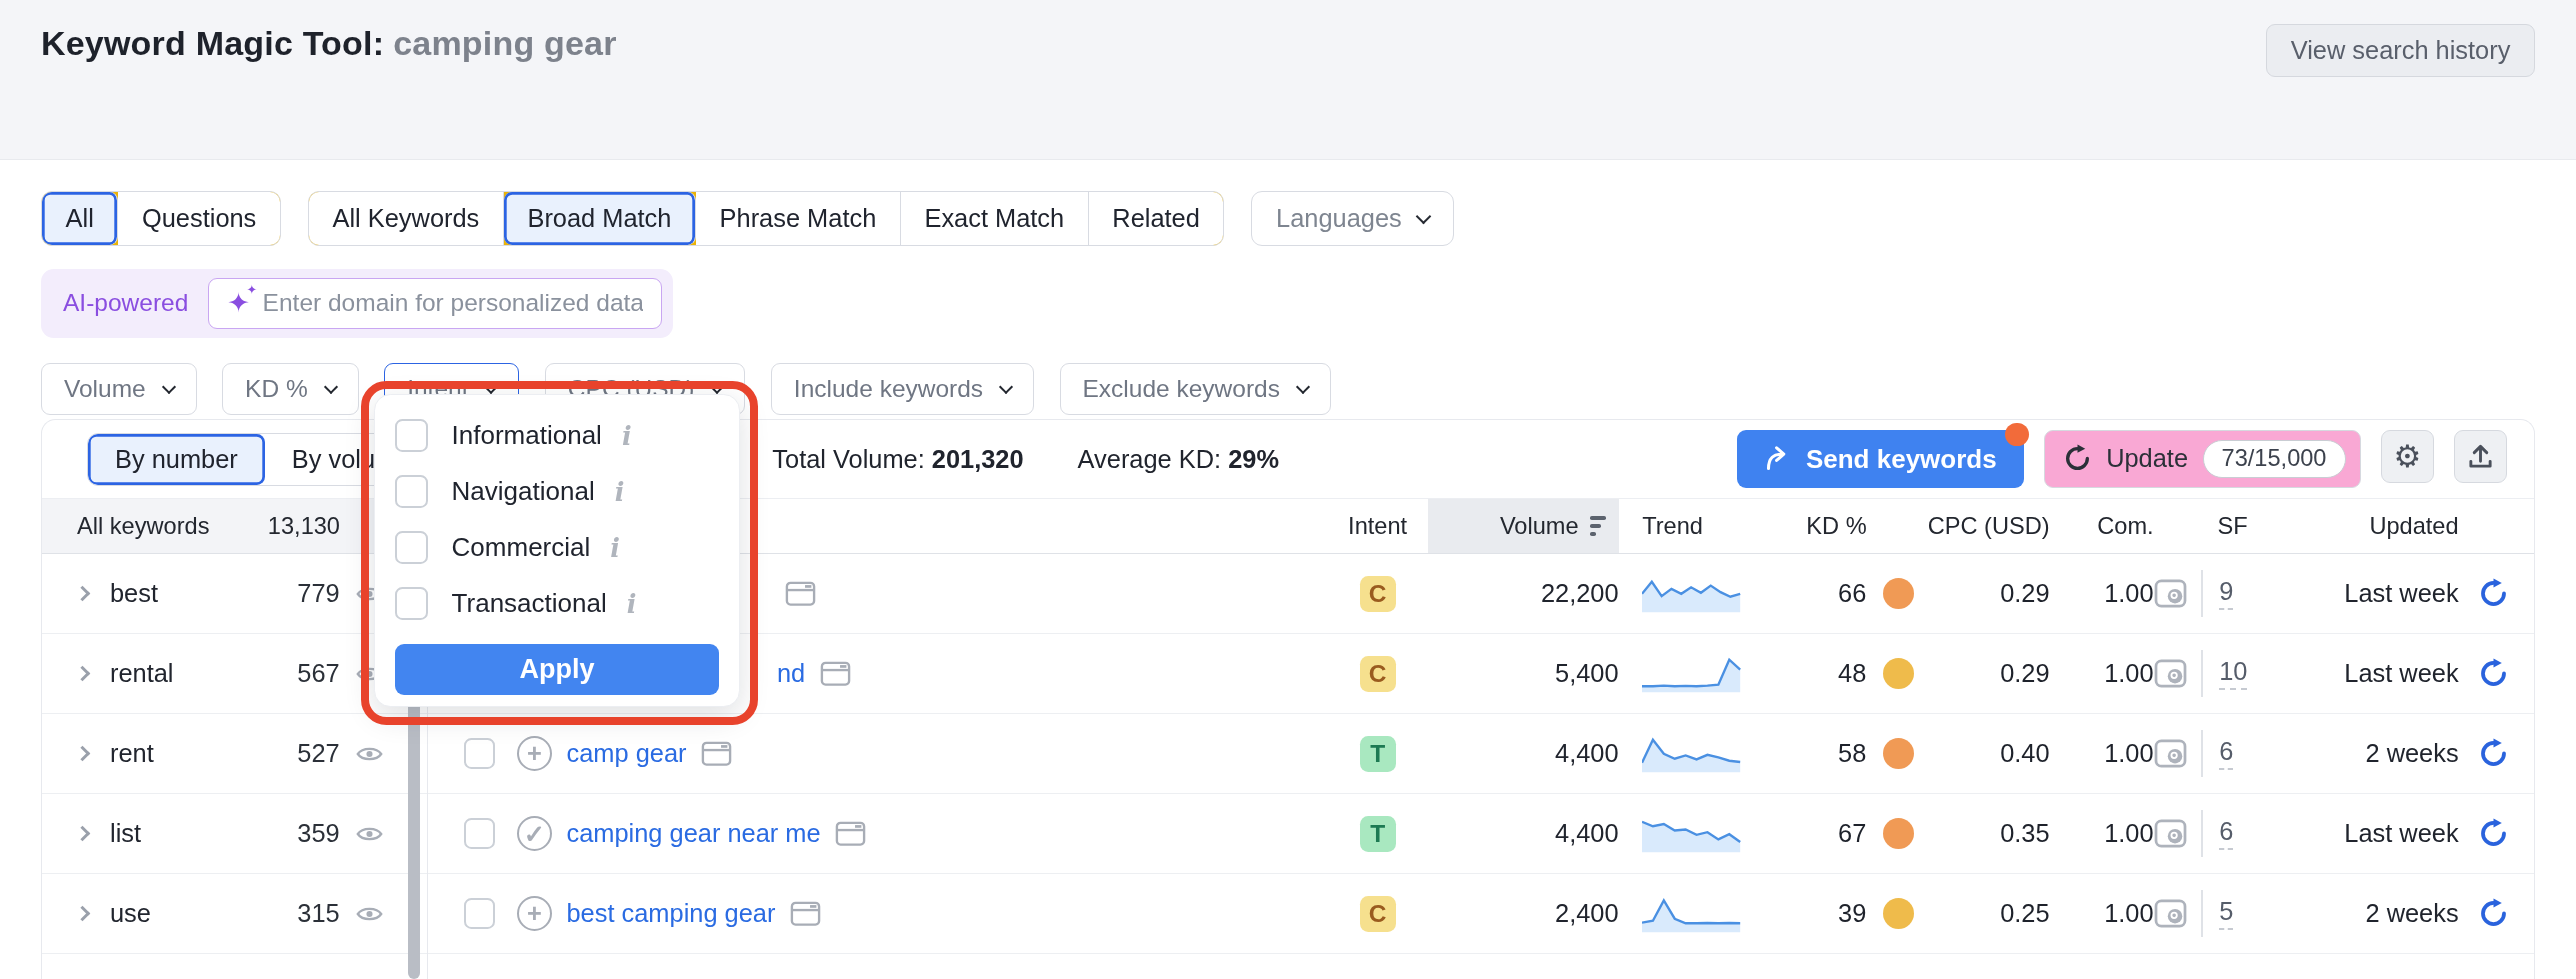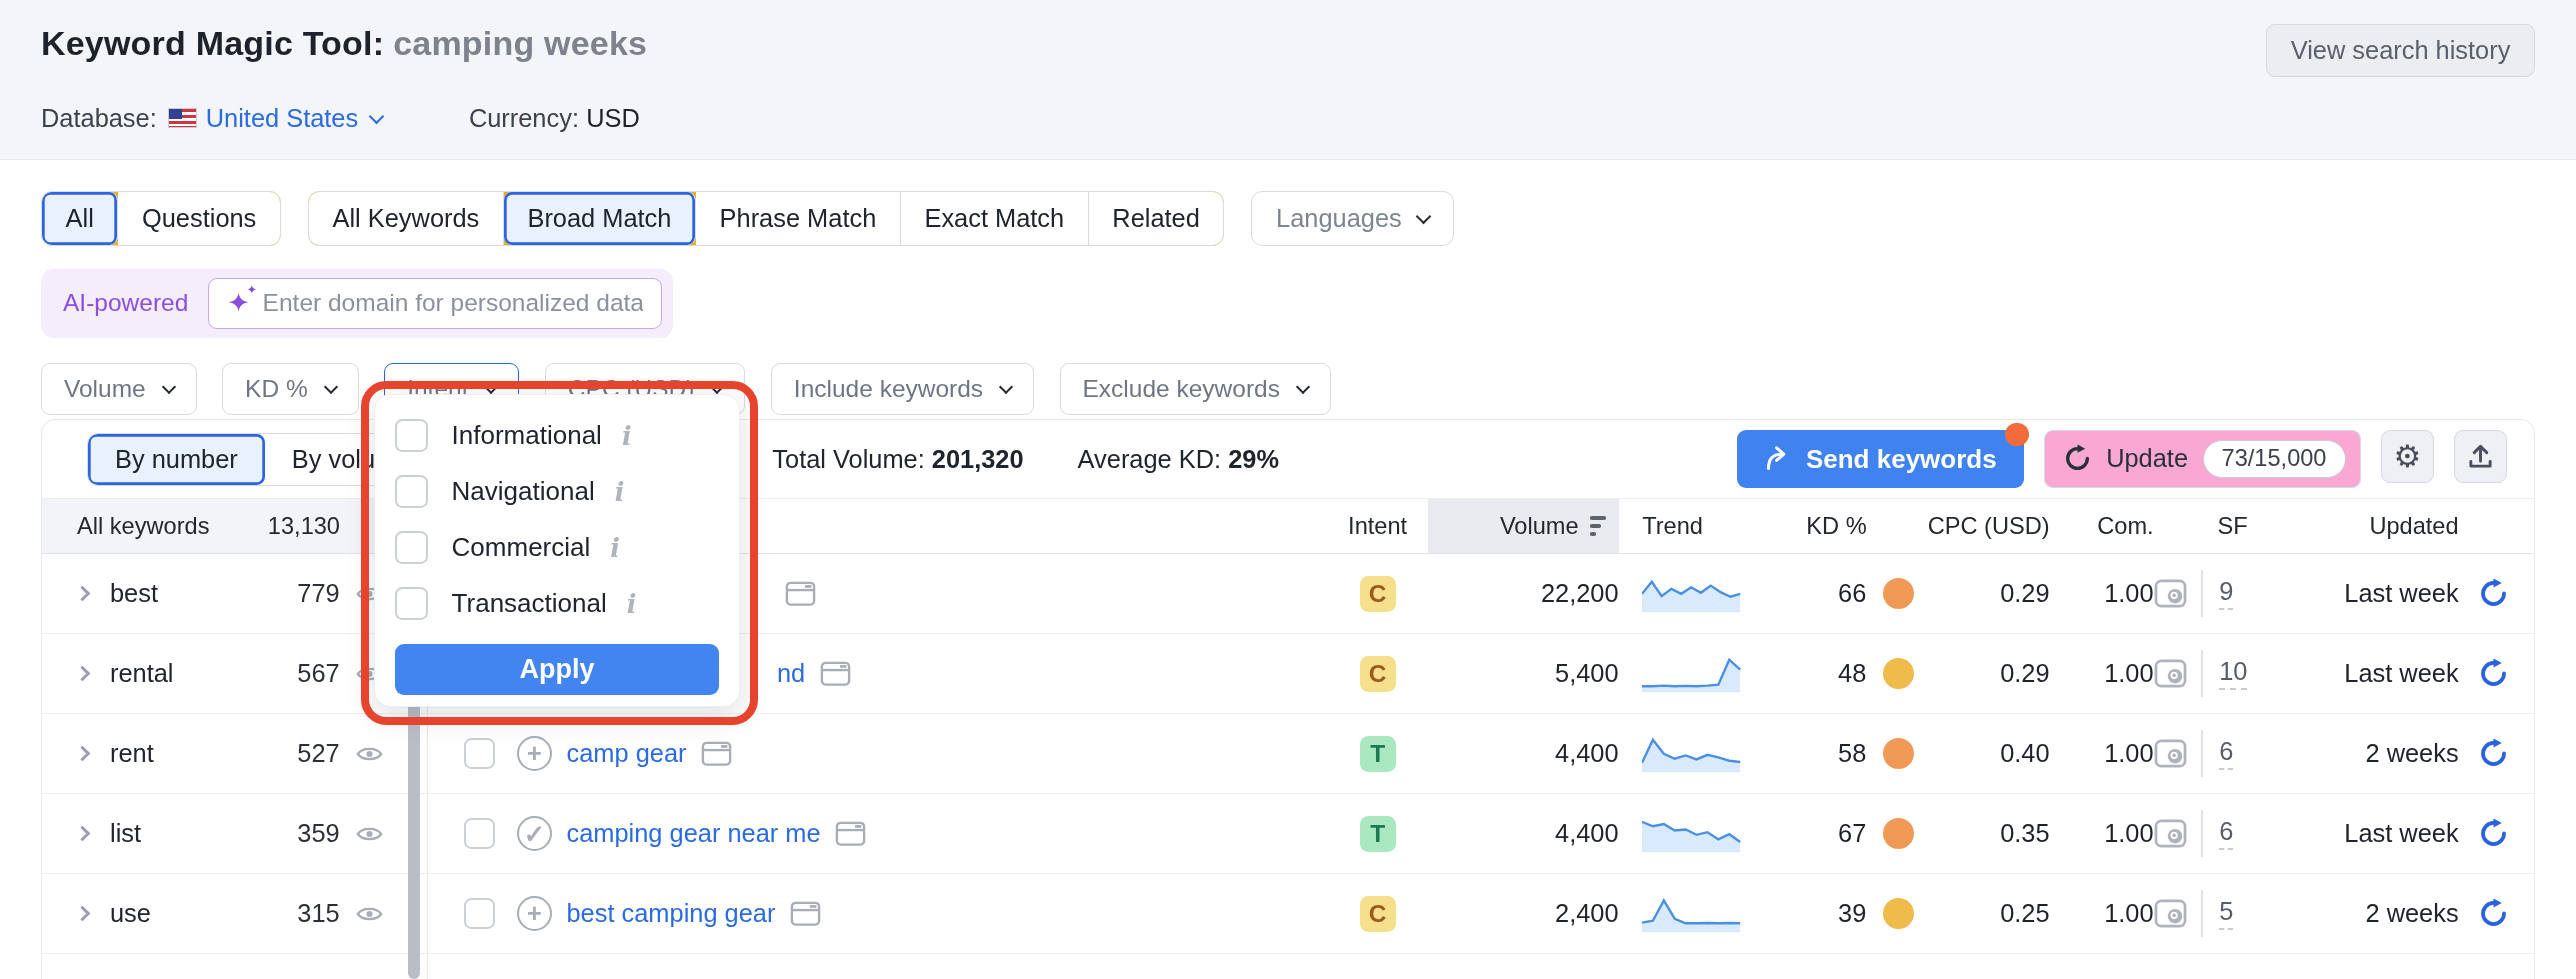--- a/index.html
+++ b/index.html
@@ -151,32 +151,22 @@
   .red-ring { position:absolute; left:361px; top:381px; width:397px; height:344px; border:8.2px solid #e8432c;
       border-radius:25.4px; z-index:60; pointer-events:none; }
 
   svg { display:block; }
 </style>
 </head>
 <body>
 
 <div class="top-header">
   <div class="title-row">
-    <h1 class="page-title"><span>Keyword Magic Tool:</span><span class="query">camping weeks</span></h1>
+    <h1 class="page-title"><span>Keyword Magic Tool:</span><span class="query">camping gear</span></h1>
     <button class="view-history-btn">View search history</button>
-  </div>
-  <div class="meta-row">
-    <span>Database:</span>
-    <span class="flag"></span>
-    <span class="db-link">
-        <span>United States</span>
-        <span class="chev"></span>
-      </span>
-    <span class="currency">Currency:</span>
-    <span class="meta-val">USD</span>
   </div>
 </div>
 
 <div class="tabs-row">
   <div class="seg">
     <button class="sel">All</button>
     <button>Questions</button>
   </div>
   <div class="seg">
     <button>All Keywords</button>

